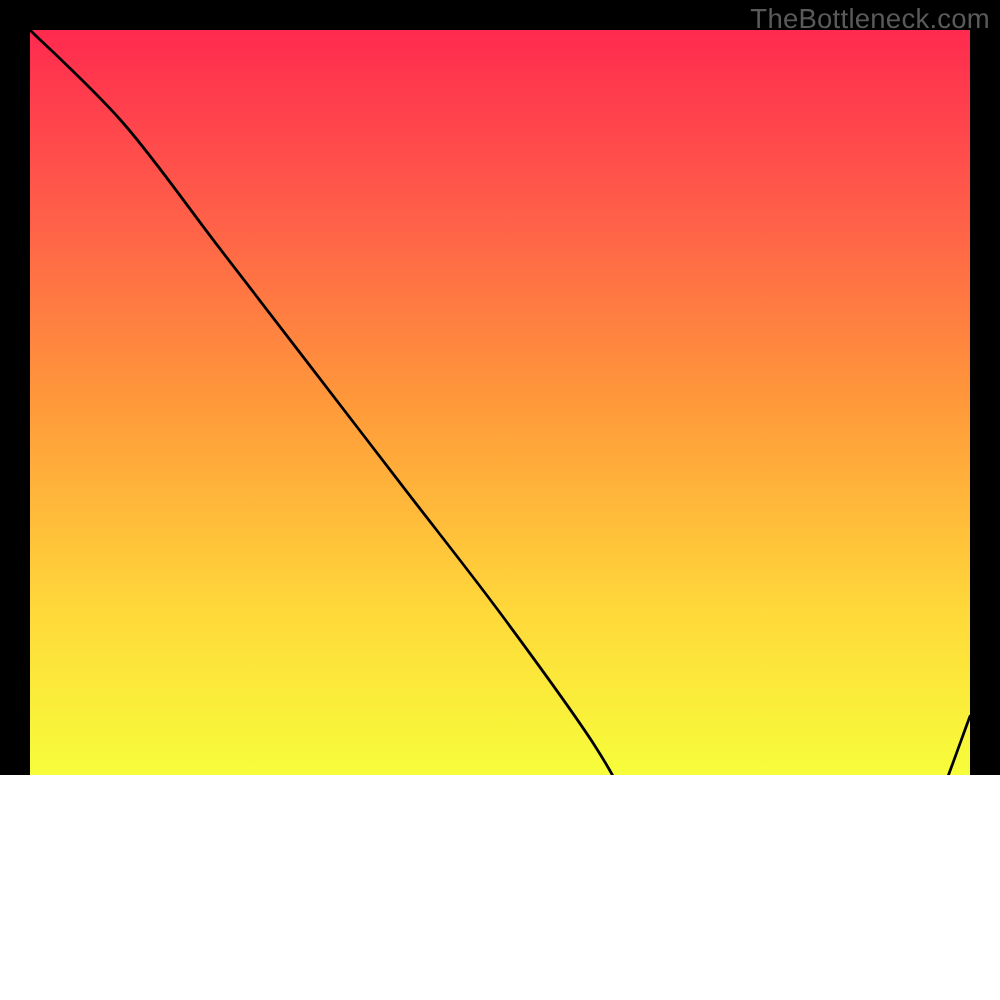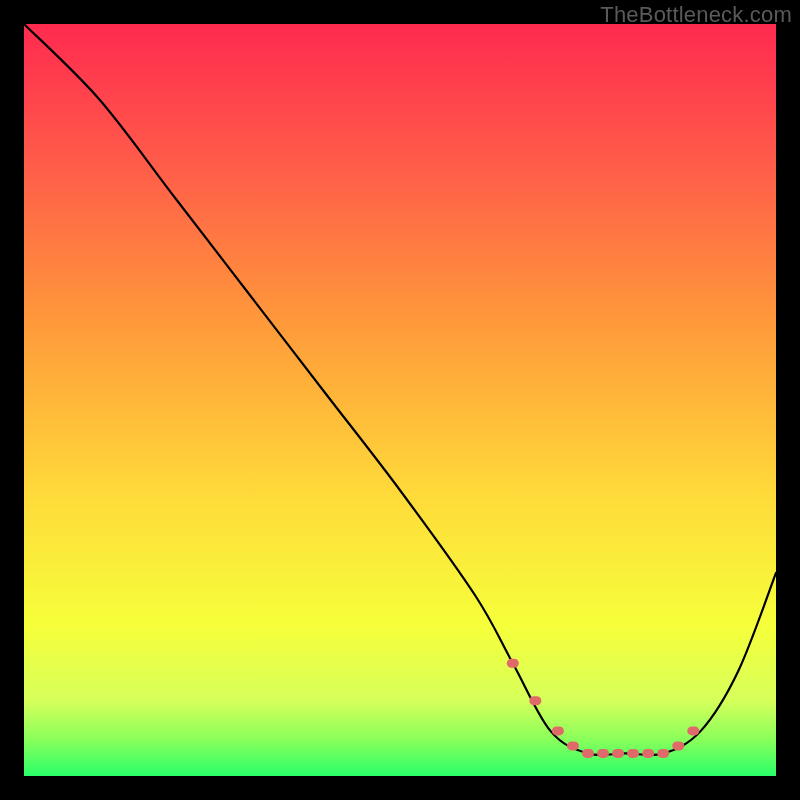--- a/index.html
+++ b/index.html
@@ -7,21 +7,21 @@
     padding: 0;
     width: 800px;
     height: 800px;
     overflow: hidden;
     background: #ffffff;
     font-family: Arial, Helvetica, sans-serif;
   }
   .wrap {
     position: relative;
     width: 800px;
-    height: 800px;
+    height: 620px;
     overflow: hidden;
   }
   .watermark {
     position: absolute;
     top: 2px;
     right: 8px;
     font-size: 22px;
     font-weight: 500;
     color: #5a5a5a;
     letter-spacing: 0.2px;

